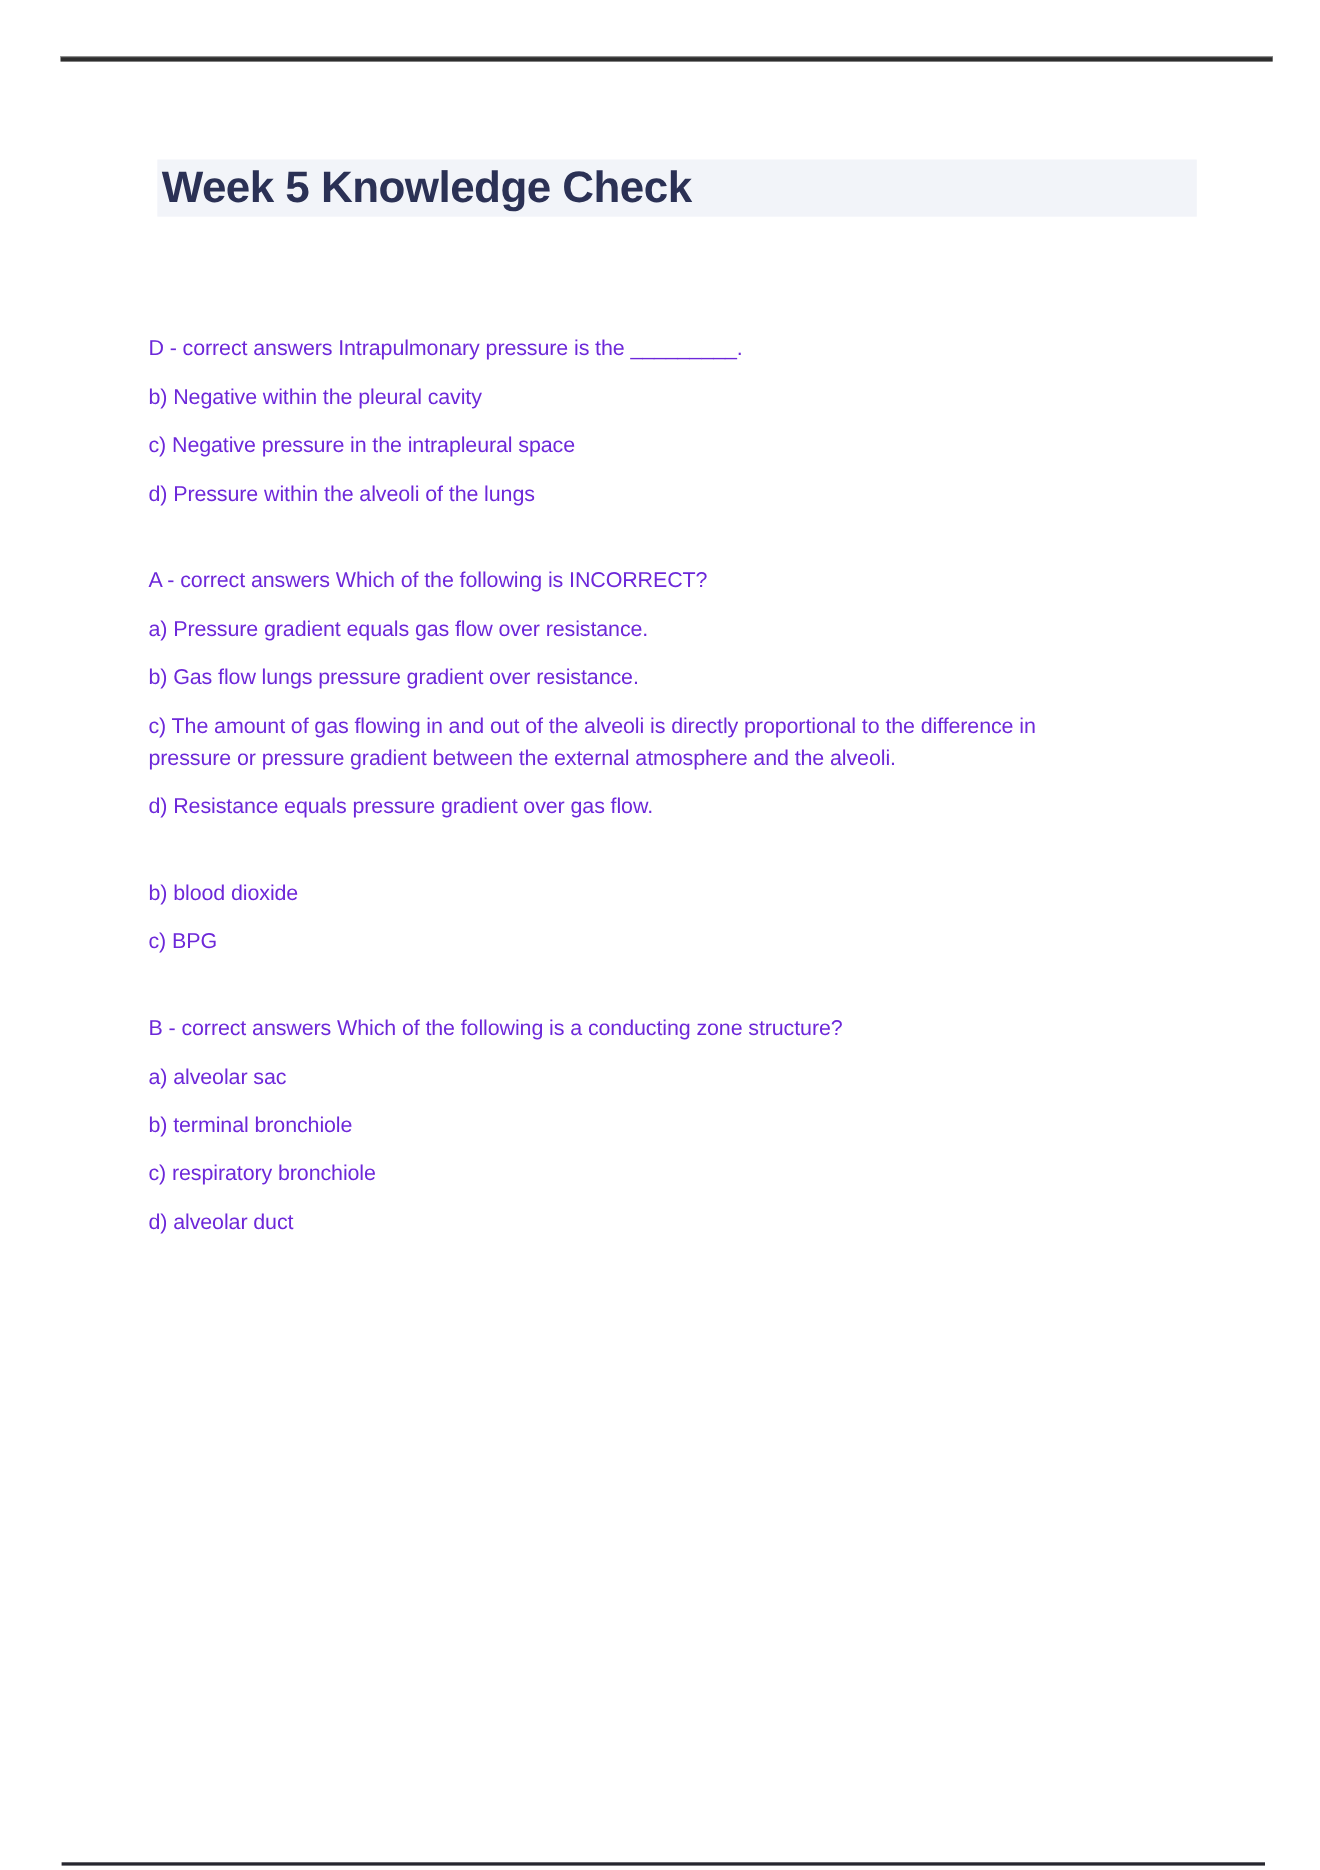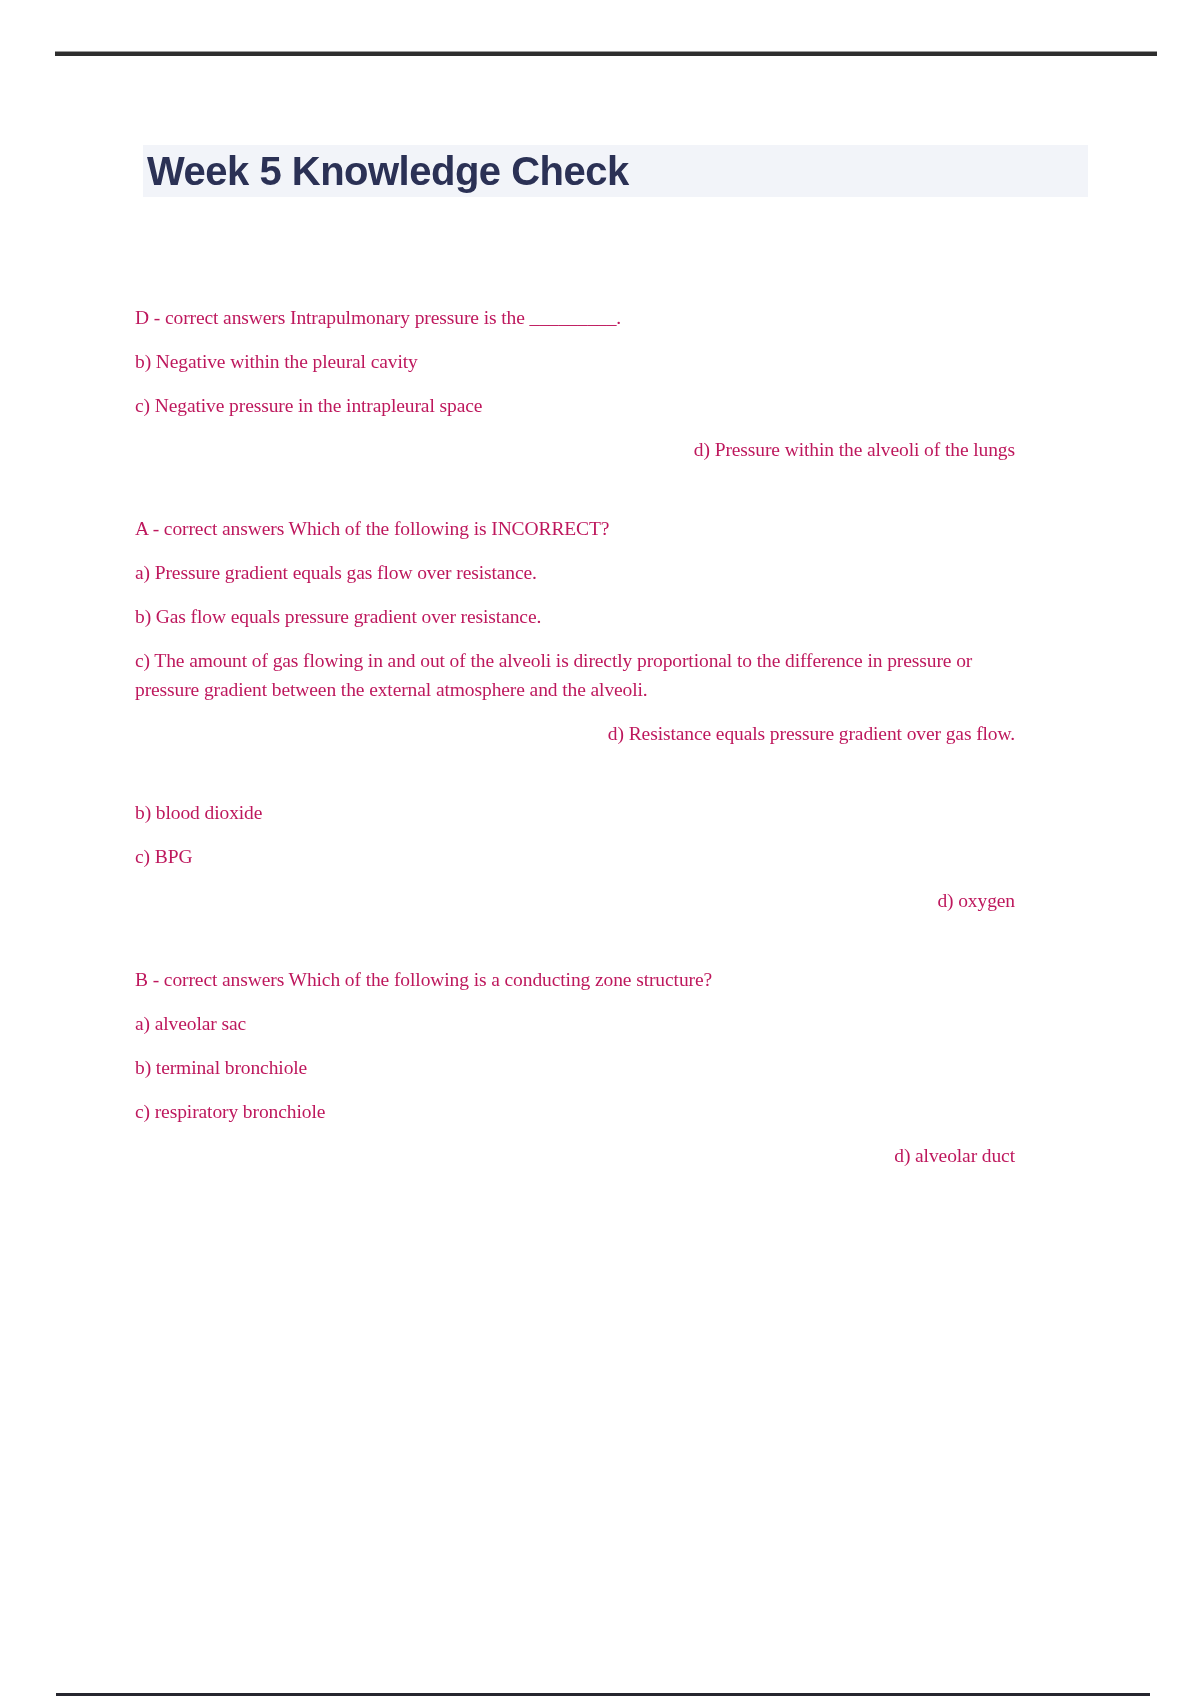--- a/index.html
+++ b/index.html
@@ -50,35 +50,33 @@
     font-weight: bold;
     letter-spacing: -0.5px;
     color: #2b3155;
     white-space: nowrap;
   }
   .content {
     position: absolute;
     left: 135px;
     top: 303px;
     width: 880px;
-    color: #be185d;
+    color: #6d28d9;
     font-size: 19.5px;
     letter-spacing: -0.1px;
-    font-family: Liberation Serif, serif;
   }
   .question-block {
     margin: 0 0 50px 0;
   }
   .content p {
     margin: 0 0 15px 0;
     line-height: 29px;
   }
   .content p:last-child {
     margin-bottom: 0;
-    text-align: right;
   }
 </style>
 </head>
 <body>
 
 <div class="page">
 
   <div class="top-rule"></div>
 
   <div class="title-highlight">
@@ -89,29 +87,28 @@
   <div class="question-block">
     <p>D - correct answers Intrapulmonary pressure is the _________.</p>
         <p>b) Negative within the pleural cavity</p>
         <p>c) Negative pressure in the intrapleural space</p>
         <p>d) Pressure within the alveoli of the lungs</p>
       </div>
 
   <div class="question-block">
     <p>A - correct answers Which of the following is INCORRECT?</p>
   <p>a) Pressure gradient equals gas flow over resistance.</p>
-        <p>b) Gas flow equals pressure gradient over resistance.</p>
+        <p>b) Gas flow lungs pressure gradient over resistance.</p>
         <p>c) The amount of gas flowing in and out of the alveoli is directly proportional to the difference in pressure or pressure gradient between the external atmosphere and the alveoli.</p>
         <p>d) Resistance equals pressure gradient over gas flow.</p>
       </div>
 
   <div class="question-block">
         <p>b) blood dioxide</p>
         <p>c) BPG</p>
-        <p>d) oxygen</p>
       </div>
 
   <div class="question-block">
     <p>B - correct answers Which of the following is a conducting zone structure?</p>
   <p>a) alveolar sac</p>
         <p>b) terminal bronchiole</p>
         <p>c) respiratory bronchiole</p>
         <p>d) alveolar duct</p>
       </div>
 </div>

